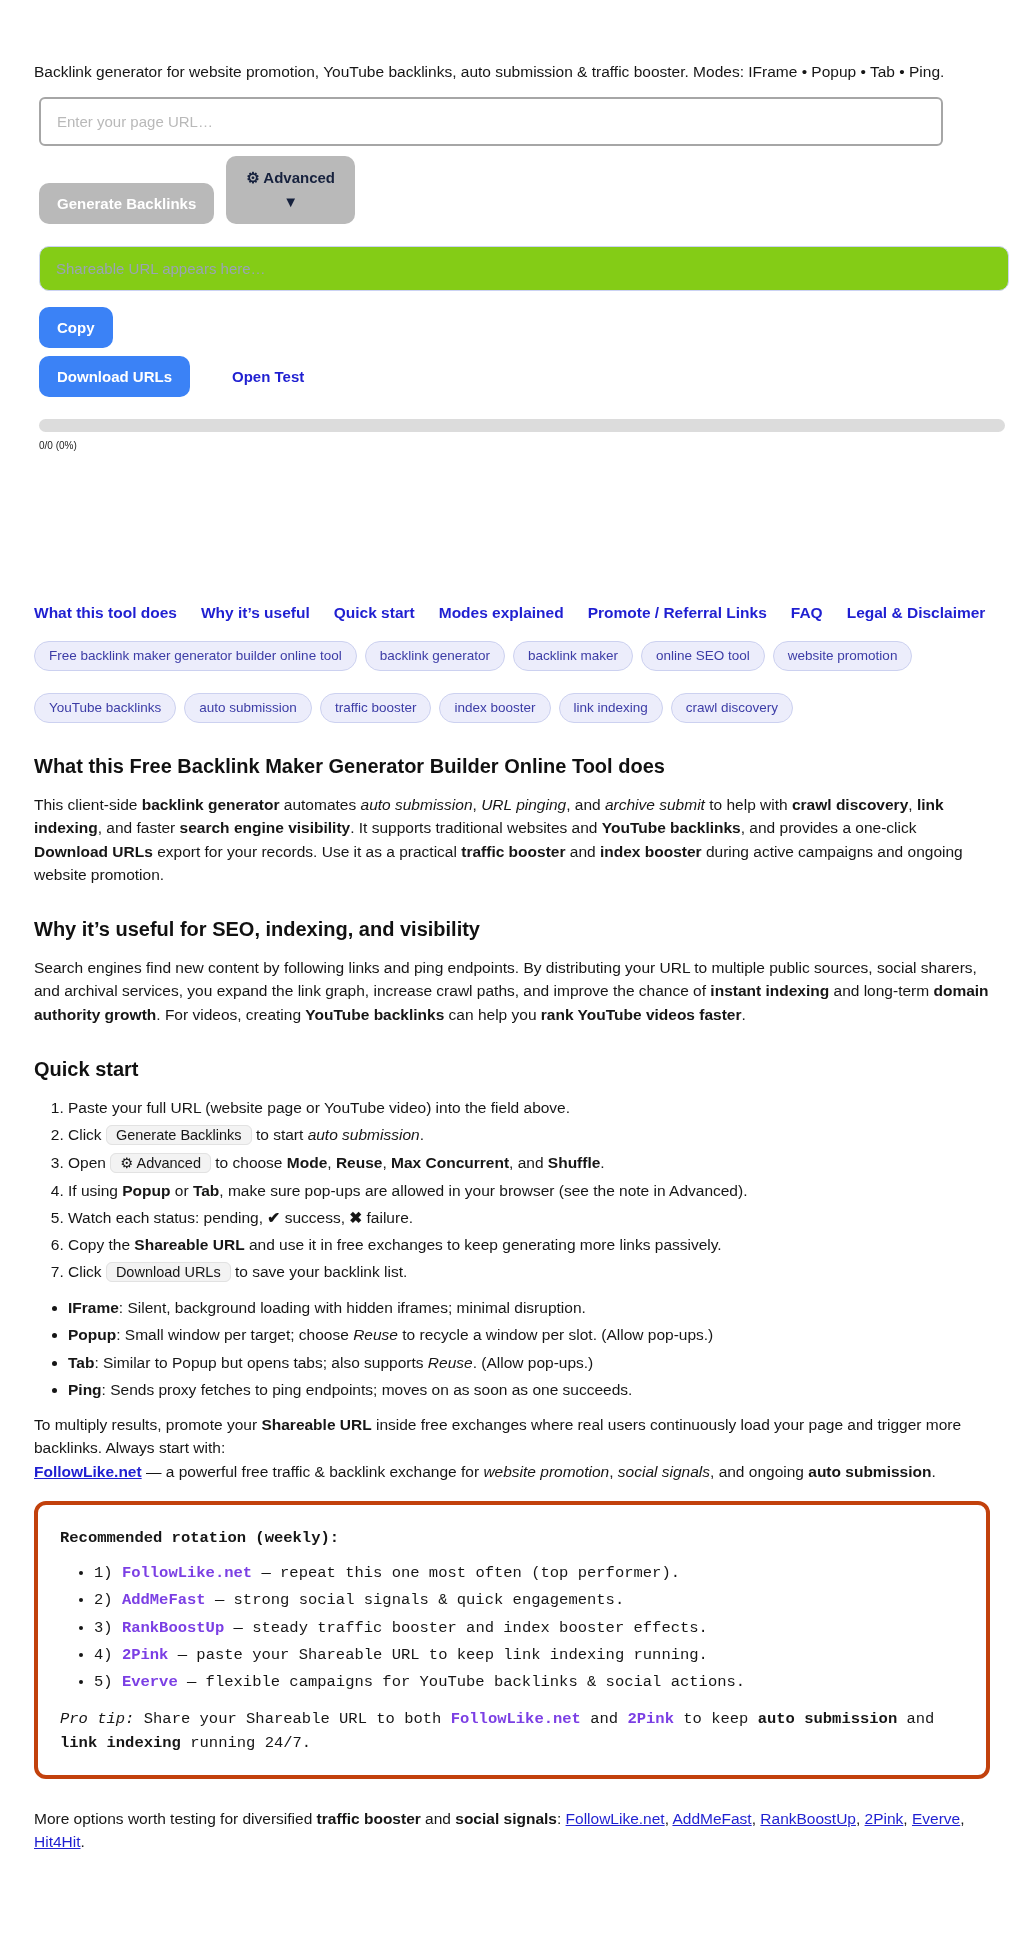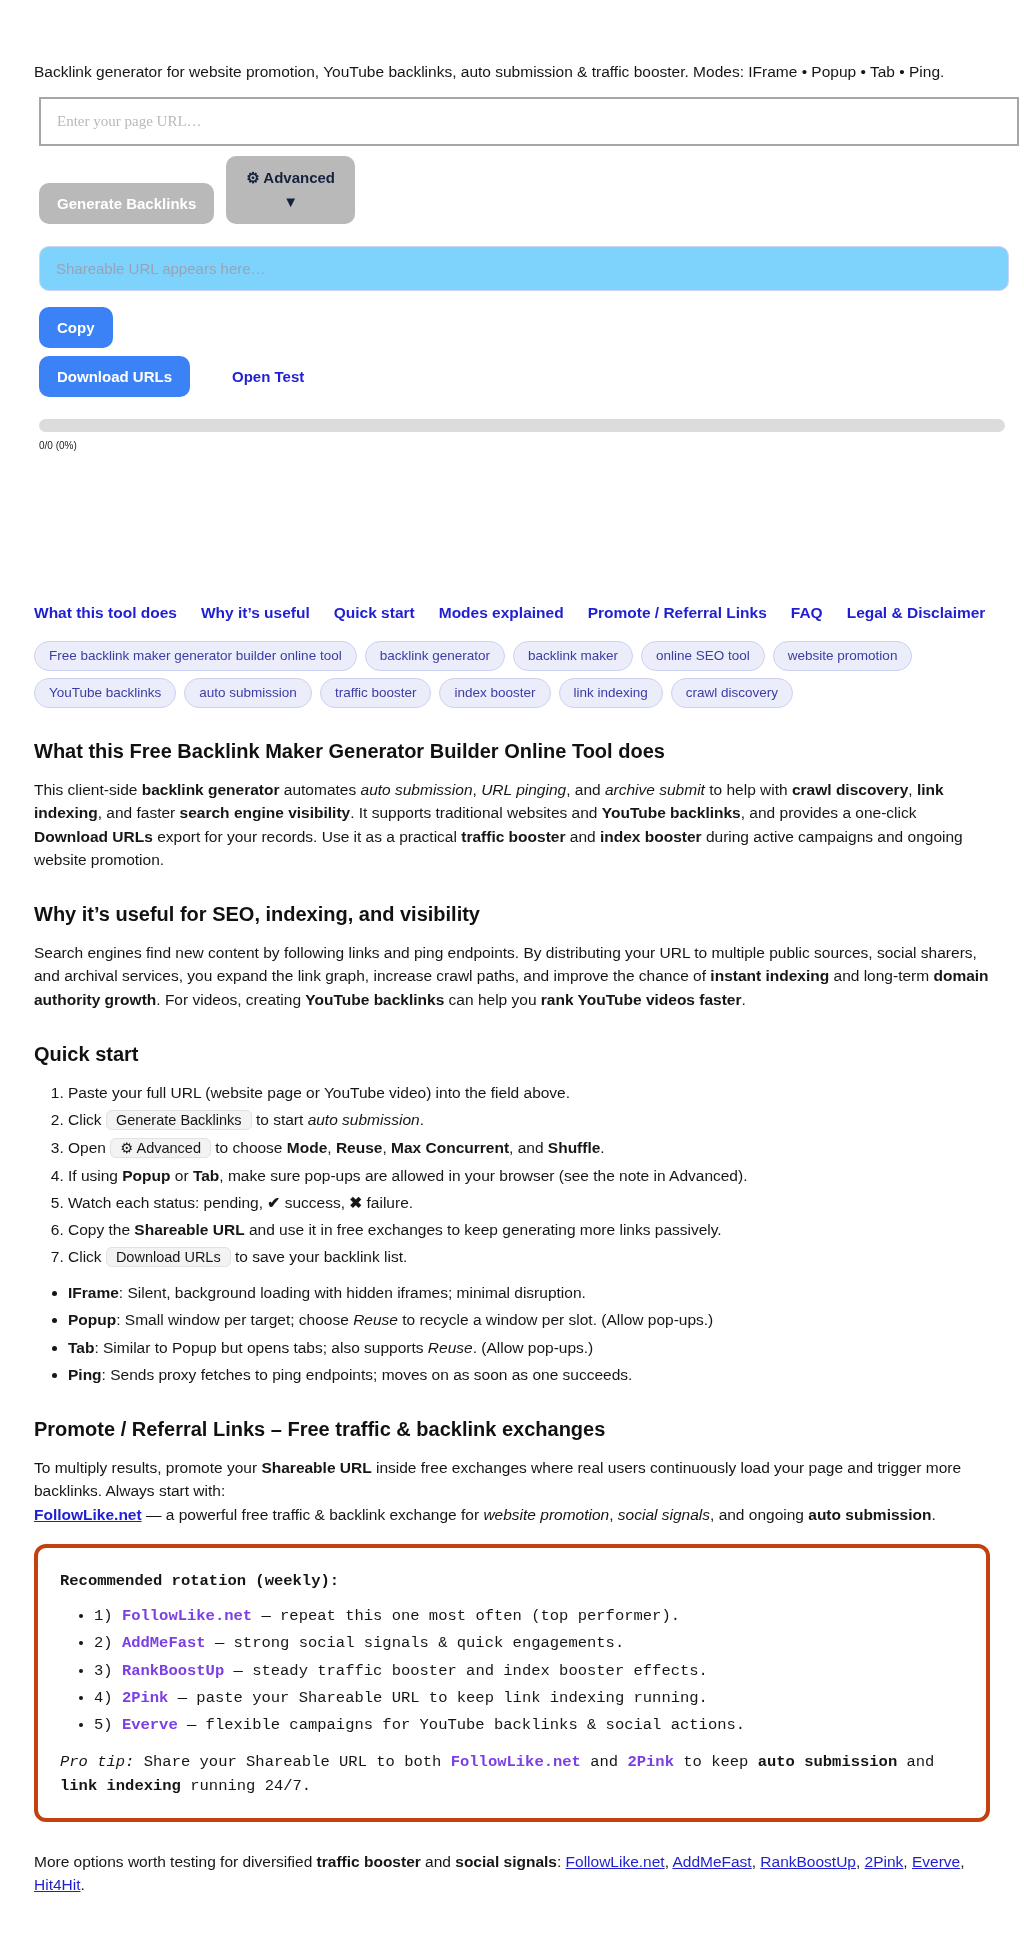--- a/index.html
+++ b/index.html
@@ -2,45 +2,45 @@
 <html><head>
 <meta charset="utf-8">
 <style>
   html,body{margin:0;padding:0;background:#fff;color:#161616;
     font-family:"Liberation Sans",sans-serif;font-size:15.5px;line-height:1.5;}
   .page{width:1024px;box-sizing:border-box;padding:48px 34px 60px;}
   p{margin:12px 0;}
   h2{font-size:20px;font-weight:700;margin:28px 0 12px;color:#111;}
   
   .form-wrap{margin-left:5px;}
-  .url-input{display:block;width:980px;box-sizing:border-box;padding:14px 16px;
-    border:2px solid #a6a6a6;border-radius:0;font-size:15px;color:#222;
-    font-family:Liberation Serif, serif;margin:14px 0 0;}
+  .url-input{display:block;width:904px;box-sizing:border-box;padding:14px 16px;
+    border:2px solid #a6a6a6;border-radius:6px;font-size:15px;color:#222;
+    font-family:Liberation Sans, sans-serif;margin:14px 0 0;}
   .url-input::placeholder{color:#b9b9b9;}
   .btn-row{display:flex;align-items:flex-end;gap:12px;margin:10px 0 0;}
   .btn{border:none;border-radius:10px;font-weight:700;font-size:15px;cursor:pointer;
     font-family:"Liberation Sans",sans-serif;}
   .btn-gray{background:#b9b9b9;padding:12px 18px;}
   .generate{color:#fff;}
   .advanced{color:#16213d;text-align:center;padding:10px 20px;line-height:1.6;}
   .share-input{display:block;width:970px;box-sizing:border-box;padding:13px 16px;
-    background:#7dd3fc;border:1px solid #ccd3f3;border-radius:10px;font-size:15px;
+    background:#84cc16;border:1px solid #ccd3f3;border-radius:10px;font-size:15px;
     color:#333;font-family:"Liberation Sans",sans-serif;margin:22px 0 0;}
   .share-input::placeholder{color:#9aa3b5;}
   .btn-dark{background:#3b82f6;color:#fff;padding:12px 18px;}
   .copy{margin:16px 0 0;}
   .dl-row{display:flex;align-items:center;gap:42px;margin:8px 0 0;}
   .open-test{color:#1f1fd1;font-weight:700;text-decoration:none;font-size:15px;}
   .progress{height:13px;background:#dcdcdc;border-radius:8px;width:966px;margin:22px 0 6px;}
   .counter{font-size:10px;color:#222;margin:0;}
   .spacer{height:148px;}
   
   .nav{display:flex;flex-wrap:wrap;gap:4px 24px;margin:0 0 16px;}
   .navlink{color:#1f1fd1;font-weight:700;text-decoration:none;font-size:15.5px;}
-  .tags{display:flex;flex-wrap:wrap;gap:7px 8px;margin:0 0 8px;}
+  .tags{display:flex;flex-wrap:wrap;gap:22px 8px;margin:0 0 8px;}
   .pill{background:#ecedfb;border:1px solid #ccd1f0;color:#3c3ca6;border-radius:999px;
     padding:4px 14px;font-size:13.5px;white-space:nowrap;}
   
   .b{font-weight:700;}
   .i{font-style:italic;}
   a.link{color:#1f1fd1;text-decoration:underline;font-weight:400;}
   a.blink{color:#1f1fd1;text-decoration:underline;font-weight:700;}
   a.plink{color:#7b3fe4;text-decoration:none;font-weight:700;}
   .kbd{background:#f3f3f3;border:1px solid #e2e2e2;border-radius:6px;padding:1px 9px;
     font-size:14.5px;white-space:nowrap;}
@@ -127,21 +127,20 @@
       <li><span>Click </span><span class="kbd">Download URLs</span><span> to save your backlink list.</span></li>
     </ol>
 
   <ul>
       <li><span class="b">IFrame</span><span>: Silent, background loading with hidden iframes; minimal disruption.</span></li>
       <li><span class="b">Popup</span><span>: Small window per target; choose </span><span class="i">Reuse</span><span> to recycle a window per slot. (Allow pop-ups.)</span></li>
       <li><span class="b">Tab</span><span>: Similar to Popup but opens tabs; also supports </span><span class="i">Reuse</span><span>. (Allow pop-ups.)</span></li>
       <li><span class="b">Ping</span><span>: Sends proxy fetches to ping endpoints; moves on as soon as one succeeds.</span></li>
     </ul>
 
-  <h2>Promote / Referral Links – Free traffic &amp; backlink exchanges</h2>
   <p><span>To multiply results, promote your </span><span class="b">Shareable URL</span><span> inside free exchanges where real users continuously load your page and trigger more backlinks. Always start with:</span><br><a class="blink" href="#"> FollowLike.net</a><span> — a powerful free traffic &amp; backlink exchange for </span><span class="i">website promotion</span><span>, </span><span class="i">social signals</span><span>, and ongoing </span><span class="b">auto submission</span><span>.</span></p>
 
   <div class="box">
     <p class="box-title">Recommended rotation (weekly):</p>
     <ul>
         <li><span>1) </span><a class="plink" href="#">FollowLike.net</a><span> — repeat this one most often (top performer).</span></li>
         <li><span>2) </span><a class="plink" href="#">AddMeFast</a><span> — strong social signals &amp; quick engagements.</span></li>
         <li><span>3) </span><a class="plink" href="#">RankBoostUp</a><span> — steady traffic booster and index booster effects.</span></li>
         <li><span>4) </span><a class="plink" href="#">2Pink</a><span> — paste your Shareable URL to keep link indexing running.</span></li>
         <li><span>5) </span><a class="plink" href="#">Everve</a><span> — flexible campaigns for YouTube backlinks &amp; social actions.</span></li>

